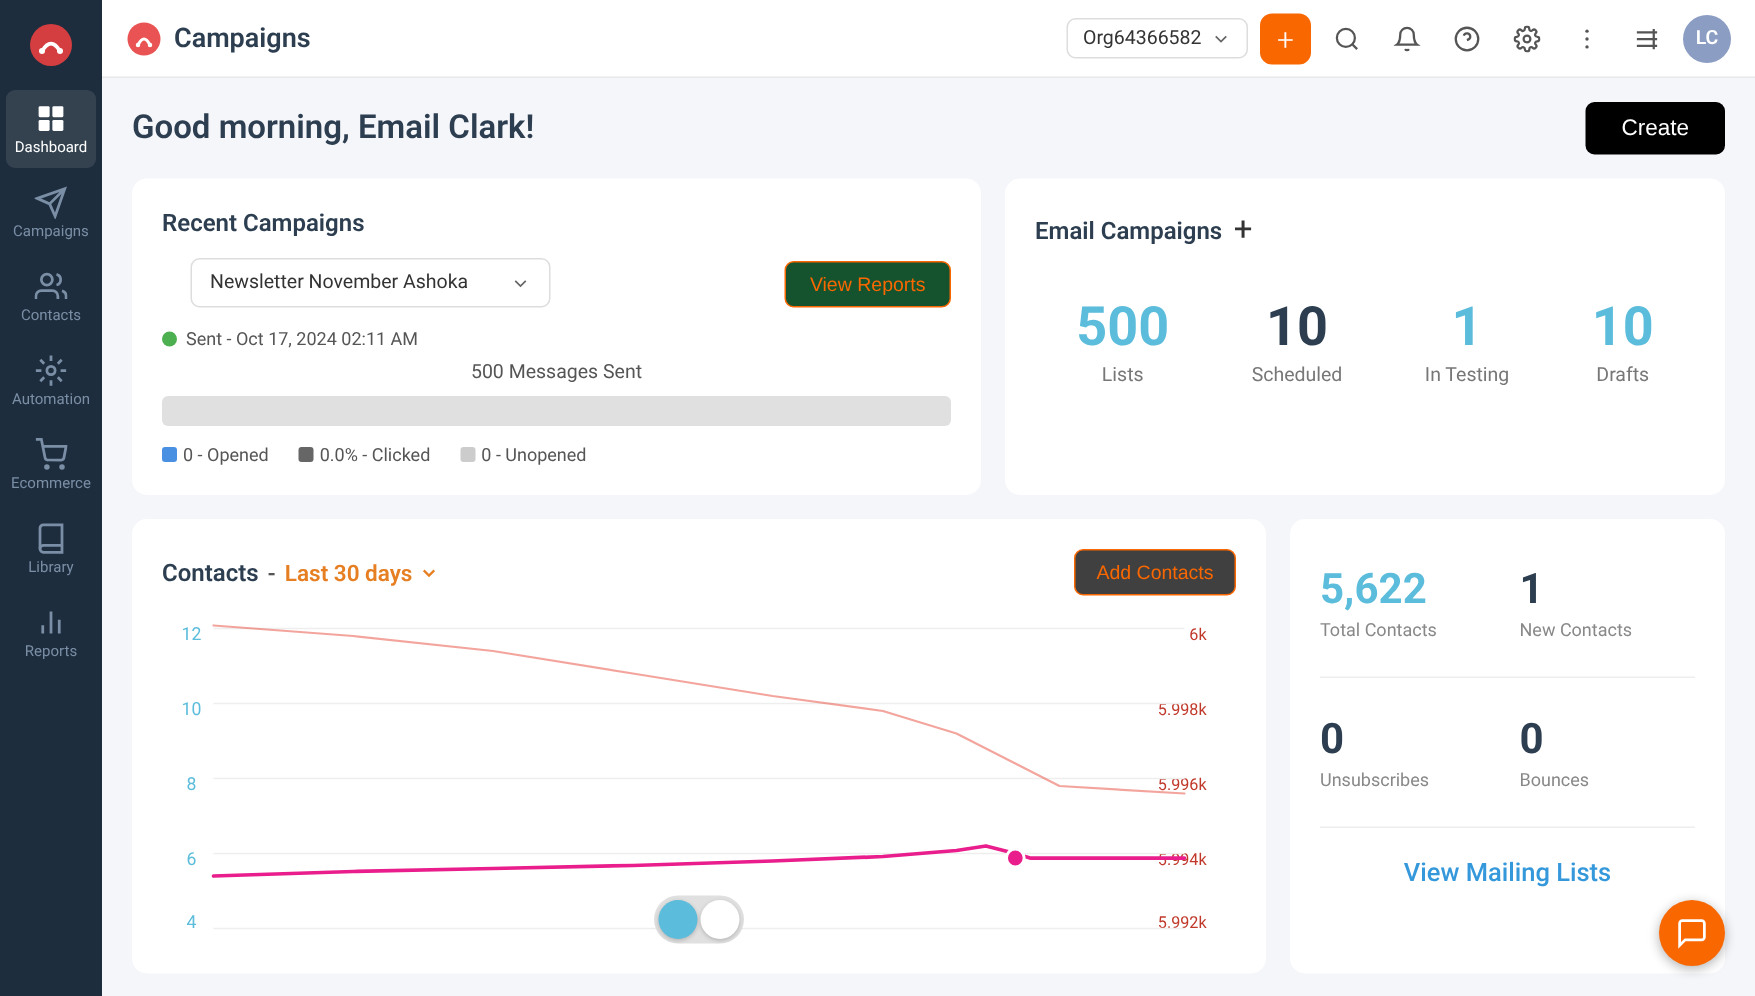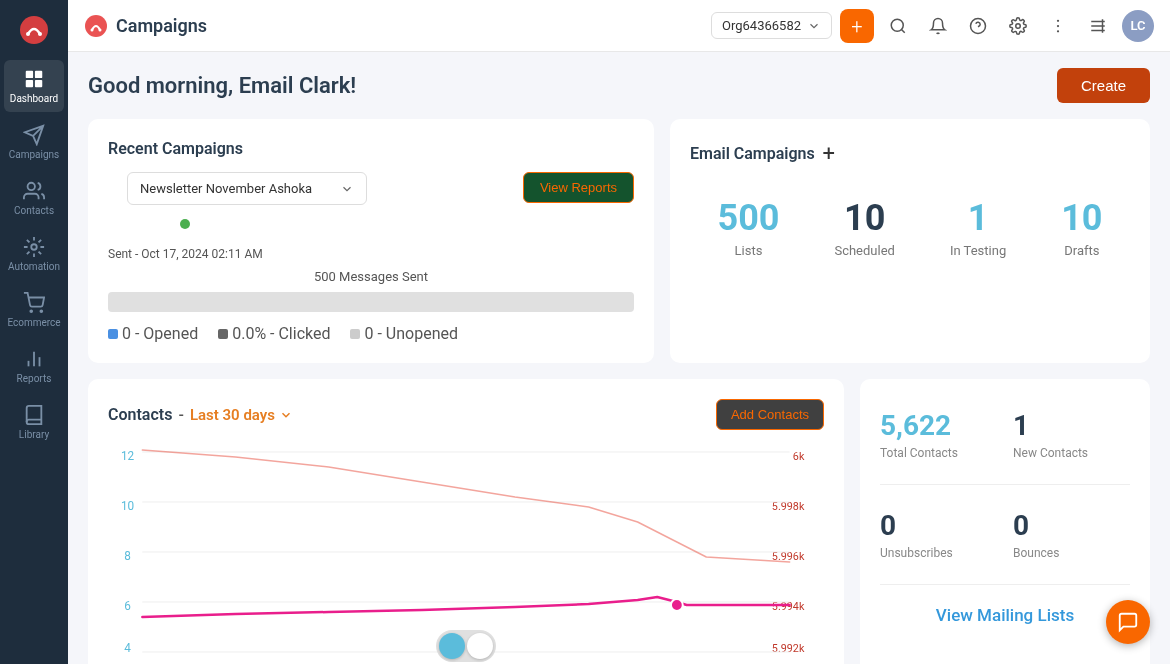--- a/index.html
+++ b/index.html
@@ -23,42 +23,42 @@
     .org-select { display: flex; align-items: center; gap: 6px; border: 1px solid #ddd; border-radius: 6px; padding: 5px 10px; font-size: 13px; cursor: pointer; background: #fff; color: #333; }
     .topbar-icon-btn { width: 32px; height: 32px; display: flex; align-items: center; justify-content: center; cursor: pointer; color: #555; border-radius: 50%; }
     .topbar-add-btn { width: 34px; height: 34px; background: #f96700; border-radius: 8px; display: flex; align-items: center; justify-content: center; cursor: pointer; color: #fff; font-size: 20px; font-weight: 300; }
     .avatar { width: 32px; height: 32px; border-radius: 50%; background: #8b9dc3; overflow: hidden; cursor: pointer; display: flex; align-items: center; justify-content: center; color: #fff; font-size: 13px; font-weight: 600; }
     .topbar-grid-btn { display: flex; align-items: center; justify-content: center; width: 32px; height: 32px; cursor: pointer; color: #555; }
 
     
     .page { flex: 1; overflow-y: auto; padding: 16px 20px; display: flex; flex-direction: column; gap: 16px; }
     .page-header { display: flex; align-items: center; justify-content: space-between; }
     .page-greeting { font-size: 22px; font-weight: 600; color: #2c3e50; }
-    .create-btn { background: #c2410c; color: #fff; border: none; border-radius: 6px; padding: 9px 24px; font-size: 15px; font-weight: 500; cursor: pointer; }
+    .create-btn { background: #000000; color: #fff; border: none; border-radius: 6px; padding: 9px 24px; font-size: 15px; font-weight: 500; cursor: pointer; }
 
     
     .cards-row { display: flex; gap: 16px; }
 
     
     .card { background: #fff; border-radius: 10px; padding: 20px; flex: 1; }
     .card-header { display: flex; align-items: center; justify-content: flex-start; margin-bottom: 14px; }
     .card-title { font-size: 16px; font-weight: 600; color: #2c3e50; }
     .card-add-btn { width: 28px; height: 28px; display: flex; align-items: center; justify-content: center; font-size: 22px; color: #333; cursor: pointer; }
 
     .dropdown-select { display: flex; align-items: center; justify-content: space-between; border: 1px solid #ddd; border-radius: 6px; padding: 8px 12px; width: 240px; font-size: 13px; cursor: pointer; color: #333; background: #fff; }
     .view-reports-btn { border: 1.5px solid #f96700; color: #f96700; background: #14532d; border-radius: 6px; padding: 7px 16px; font-size: 13px; font-weight: 500; cursor: pointer; }
 
     .campaign-top { display: flex; align-items: center; justify-content: space-between; margin: 14px 0 8px; }
-    .campaign-status { display: flex; align-items: center; gap: 18px; font-size: 12px; color: #555; flex-direction: column; }
+    .campaign-status { display: flex; align-items: center; gap: 6px; font-size: 12px; color: #555; }
     .status-dot { width: 10px; height: 10px; border-radius: 50%; background: #4caf50; }
     .messages-sent-label { font-size: 13px; color: #555; text-align: center; margin-bottom: 8px; }
     .progress-bar-container { background: #e8e8e8; border-radius: 4px; height: 20px; width: 100%; margin-bottom: 12px; overflow: hidden; }
     .progress-bar-fill { height: 100%; background: #e0e0e0; width: 100%; }
 
-    .stats-row { display: flex; align-items: center; gap: 20px; font-size: 16px; color: #555; }
+    .stats-row { display: flex; align-items: center; gap: 20px; font-size: 12px; color: #555; }
     .stat-dot { width: 10px; height: 10px; border-radius: 2px; display: inline-block; margin-right: 4px; }
     .stat-item { display: flex; align-items: center; }
 
     
     .email-card { flex: 0 0 480px; }
     .email-stats { display: flex; align-items: flex-start; justify-content: space-around; margin-top: 30px; }
     .email-stat { text-align: center; }
     .email-stat-value { font-size: 36px; font-weight: 700; color: #5bbcdb; margin-bottom: 4px; }
     .email-stat-value.dark { color: #2c3e50; }
     .email-stat-label { font-size: 13px; color: #777; }
@@ -144,33 +144,33 @@
     <svg viewBox="0 0 24 24" fill="none" stroke="currentColor" stroke-width="2">
       <circle cx="9" cy="21" r="1"></circle>
       <circle cx="20" cy="21" r="1"></circle>
       <path d="M1 1h4l2.68 13.39a2 2 0 0 0 2 1.61h9.72a2 2 0 0 0 2-1.61L23 6H6"></path>
     </svg>
     <span class="sidebar-label">Ecommerce</span>
   </div>
 
   <div class="sidebar-item">
     <svg viewBox="0 0 24 24" fill="none" stroke="currentColor" stroke-width="2">
+      <path d="M4 19.5A2.5 2.5 0 0 1 6.5 17H20"></path>
+      <path d="M6.5 2H20v20H6.5A2.5 2.5 0 0 1 4 19.5v-15A2.5 2.5 0 0 1 6.5 2z"></path>
+    </svg>
+    <span class="sidebar-label">Library</span>
+  </div>
+
+  <div class="sidebar-item">
+    <svg viewBox="0 0 24 24" fill="none" stroke="currentColor" stroke-width="2">
       <line x1="18" y1="20" x2="18" y2="10"></line>
       <line x1="12" y1="20" x2="12" y2="4"></line>
       <line x1="6" y1="20" x2="6" y2="14"></line>
     </svg>
     <span class="sidebar-label">Reports</span>
-  </div>
-
-  <div class="sidebar-item">
-    <svg viewBox="0 0 24 24" fill="none" stroke="currentColor" stroke-width="2">
-      <path d="M4 19.5A2.5 2.5 0 0 1 6.5 17H20"></path>
-      <path d="M6.5 2H20v20H6.5A2.5 2.5 0 0 1 4 19.5v-15A2.5 2.5 0 0 1 6.5 2z"></path>
-    </svg>
-    <span class="sidebar-label">Library</span>
   </div>
 </nav>
 
 <div class="main">
 
   <header class="topbar">
     <div class="topbar-title">
       <svg class="topbar-logo" viewBox="0 0 24 24">
         <circle cx="12" cy="12" r="11" fill="#e84040" opacity="0.9"></circle>
         <path d="M8 16 Q12 8 16 16" stroke="#fff" stroke-width="2" fill="none"></path>
@@ -236,21 +236,21 @@
       <h1 class="page-greeting">Good morning, Email Clark!</h1>
       <button class="create-btn">Create</button>
     </div>
 
     <div class="cards-row">
 
       <div class="card">
         <div class="card-header">
           <span class="card-title">Recent Campaigns</span>
         </div>
-        <div style="display:flex;align-items:flex-start;justify-content:space-between;gap:12px;padding-left:19px;">
+        <div style="display:flex;align-items:flex-end;justify-content:space-between;gap:12px;padding-left:19px;">
           <div class="dropdown-select">
             <span>Newsletter November Ashoka</span>
             <svg width="14" height="14" viewBox="0 0 24 24" fill="none" stroke="#666" stroke-width="2">
               <polyline points="6 9 12 15 18 9"></polyline>
             </svg>
           </div>
           <button class="view-reports-btn">View Reports</button>
         </div>
         <div class="campaign-top">
           <div class="campaign-status">

